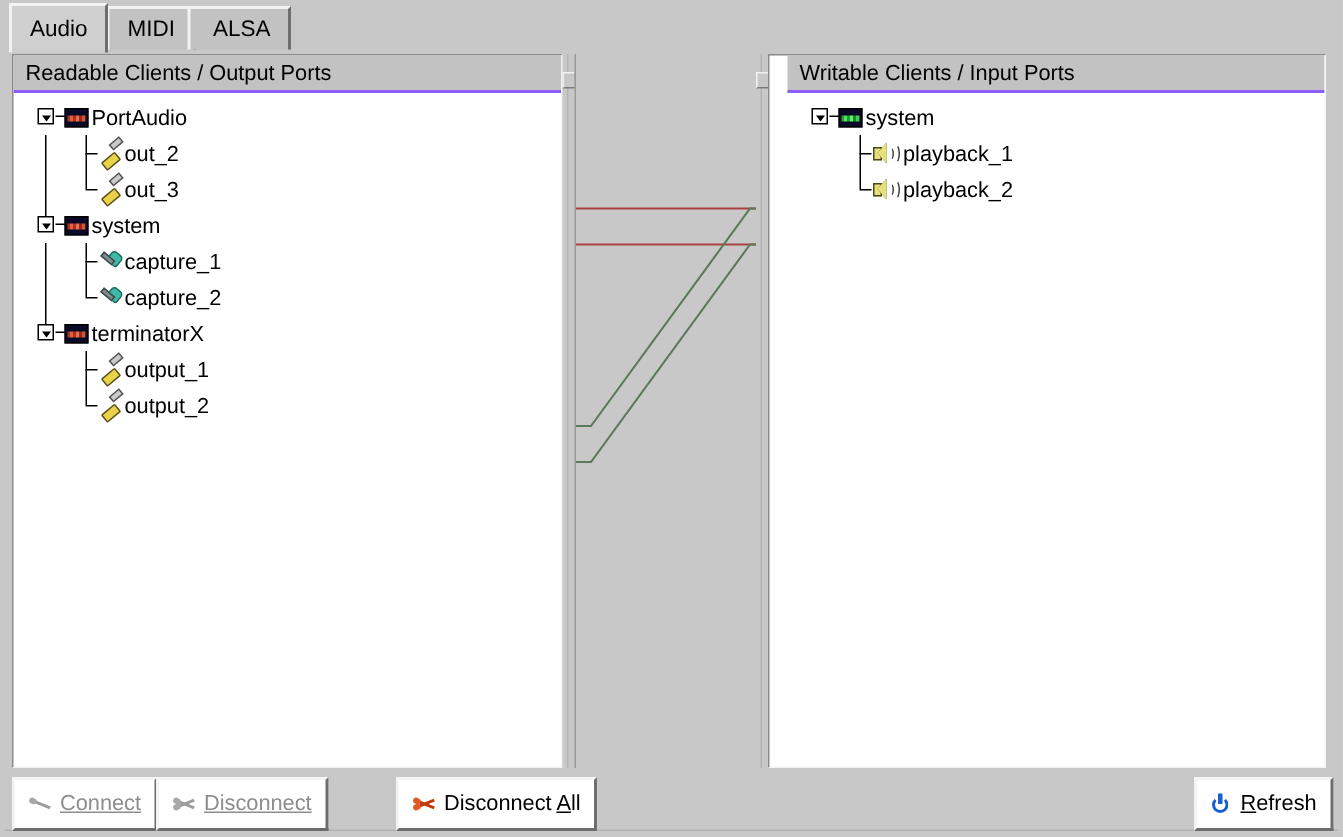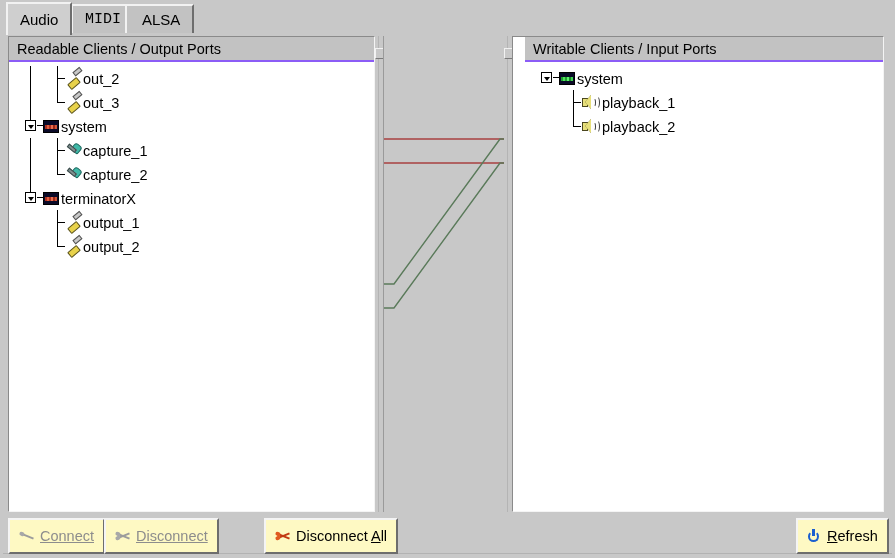--- a/index.html
+++ b/index.html
@@ -22,21 +22,21 @@
     display:flex;align-items:center;justify-content:center;
     padding:0 12px;font-size:15px;color:#000;
     box-sizing:border-box;
   }
   .tab.selected{
     top:2px;height:33px;background:#cfcfcf;
     border-bottom:none;z-index:5;
     font-size:15px;
   }
   .tab-audio{left:6px;}
-  .tab-midi{left:71px;font-family:Liberation Mono, monospace;}
+  .tab-midi{left:71px;}
   .tab-alsa{left:125px;padding-left:15px;}
 
   
   .frame{
     position:absolute;left:5px;top:36px;width:885px;height:477px;
     box-sizing:border-box;
   }
 
   .panel{
     position:absolute;top:0;
@@ -169,21 +169,21 @@
     position:absolute;left:0px;top:12px;width:9px;height:11px;
     background:#c8c8c8;border-top:1px solid #f2f2f2;border-left:1px solid #f2f2f2;
     border-right:1px solid #7a7a7a;border-bottom:1px solid #7a7a7a;
     box-sizing:border-box;
   }
 
   
   .bottom{position:absolute;left:0;top:513px;width:895px;height:45px;}
   .btn{
     position:absolute;top:5px;height:30px;
-    background:#fef9c3;
+    background:#ffffff;
     border-top:2px solid #f4f4f4;border-left:2px solid #f4f4f4;
     border-right:2px solid #6d6d6d;border-bottom:2px solid #6d6d6d;
     box-sizing:border-box;
     display:flex;align-items:center;gap:5px;
     padding:16px 9px;font-size:14.5px;color:#000;
     white-space:nowrap;
   }
   .btn.disabled{color:#8d8d8d;}
   .btn .u{text-decoration:underline;}
 
@@ -237,20 +237,25 @@
       <span>ALSA</span>
     </div>
   </div>
 
   <div class="frame">
 
     <div class="panel panel-left">
       <div class="panel-header">Readable Clients / Output Ports</div>
       <div class="tree">
 
+        <div class="row client">
+          <div class="expander"></div>
+          <div class="hstub" style="left:28px;"></div>
+          <span class="cicon red"></span><span class="lbl">PortAudio</span>
+        </div>
         <div class="row port">
           <div class="vline" style="top:0;height:24px;"></div>
           <div class="branch-v"></div>
           <div class="branch-h"></div>
           <span class="ic ic-plug"></span><span class="lbl">out_2</span>
         </div>
         <div class="row port last">
           <div class="vline" style="top:0;height:24px;"></div>
           <div class="branch-v"></div>
           <div class="branch-h"></div>

